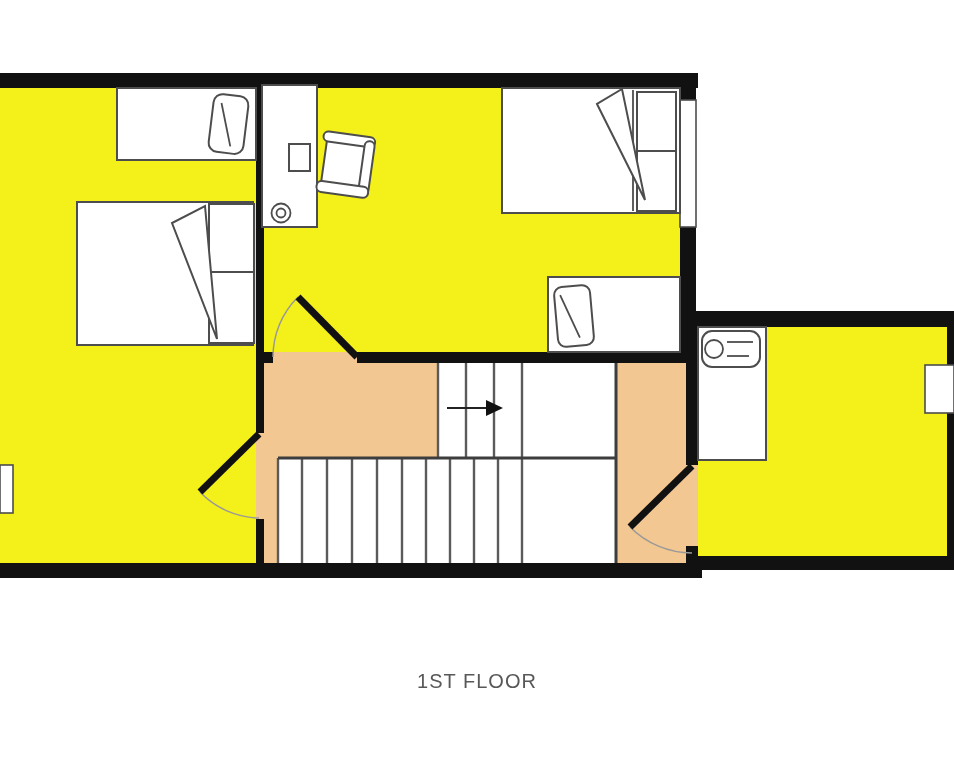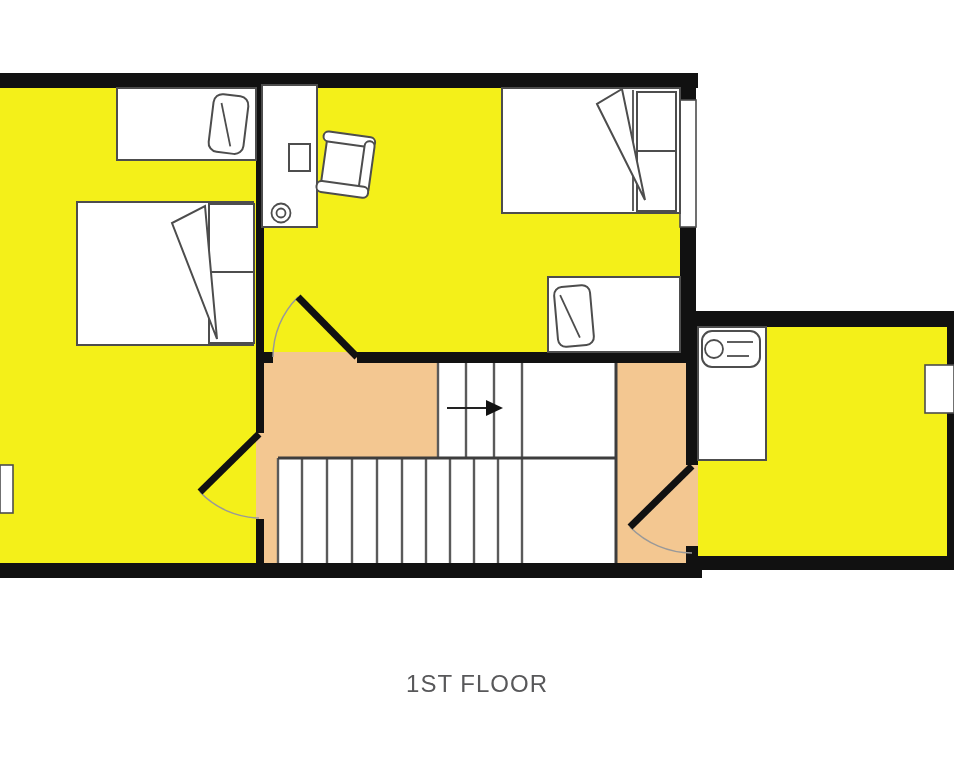--- a/index.html
+++ b/index.html
@@ -20,21 +20,21 @@
   .furnline{fill:none;stroke:var(--furniture-outline,#4d4d4d);stroke-width:1.8;}
   .tread{stroke:var(--stair-line,#5a5a5a);stroke-width:2.4;}
   .divline{stroke:var(--divider-line,#3d3d3d);stroke-width:3;}
   .doorleaf{stroke:var(--wall,#111111);stroke-width:7;}
   .doorarc{fill:none;stroke:var(--door-arc,#999999);stroke-width:1.5;}
   .arrowline{stroke:#222222;stroke-width:2;}
   .arrowhead{fill:#111111;}
   .caption{
     position:absolute;left:0;top:670px;width:100%;
     text-align:center;
-    font-size:24px;letter-spacing:1px;
+    font-size:20px;letter-spacing:1px;
     color:var(--caption-text,#58585a);
   }
 </style>
 </head>
 <body>
 
 <div class="canvas">
   <svg class="plan" width="954" height="774" viewBox="0 0 954 774">
 
     <g>

